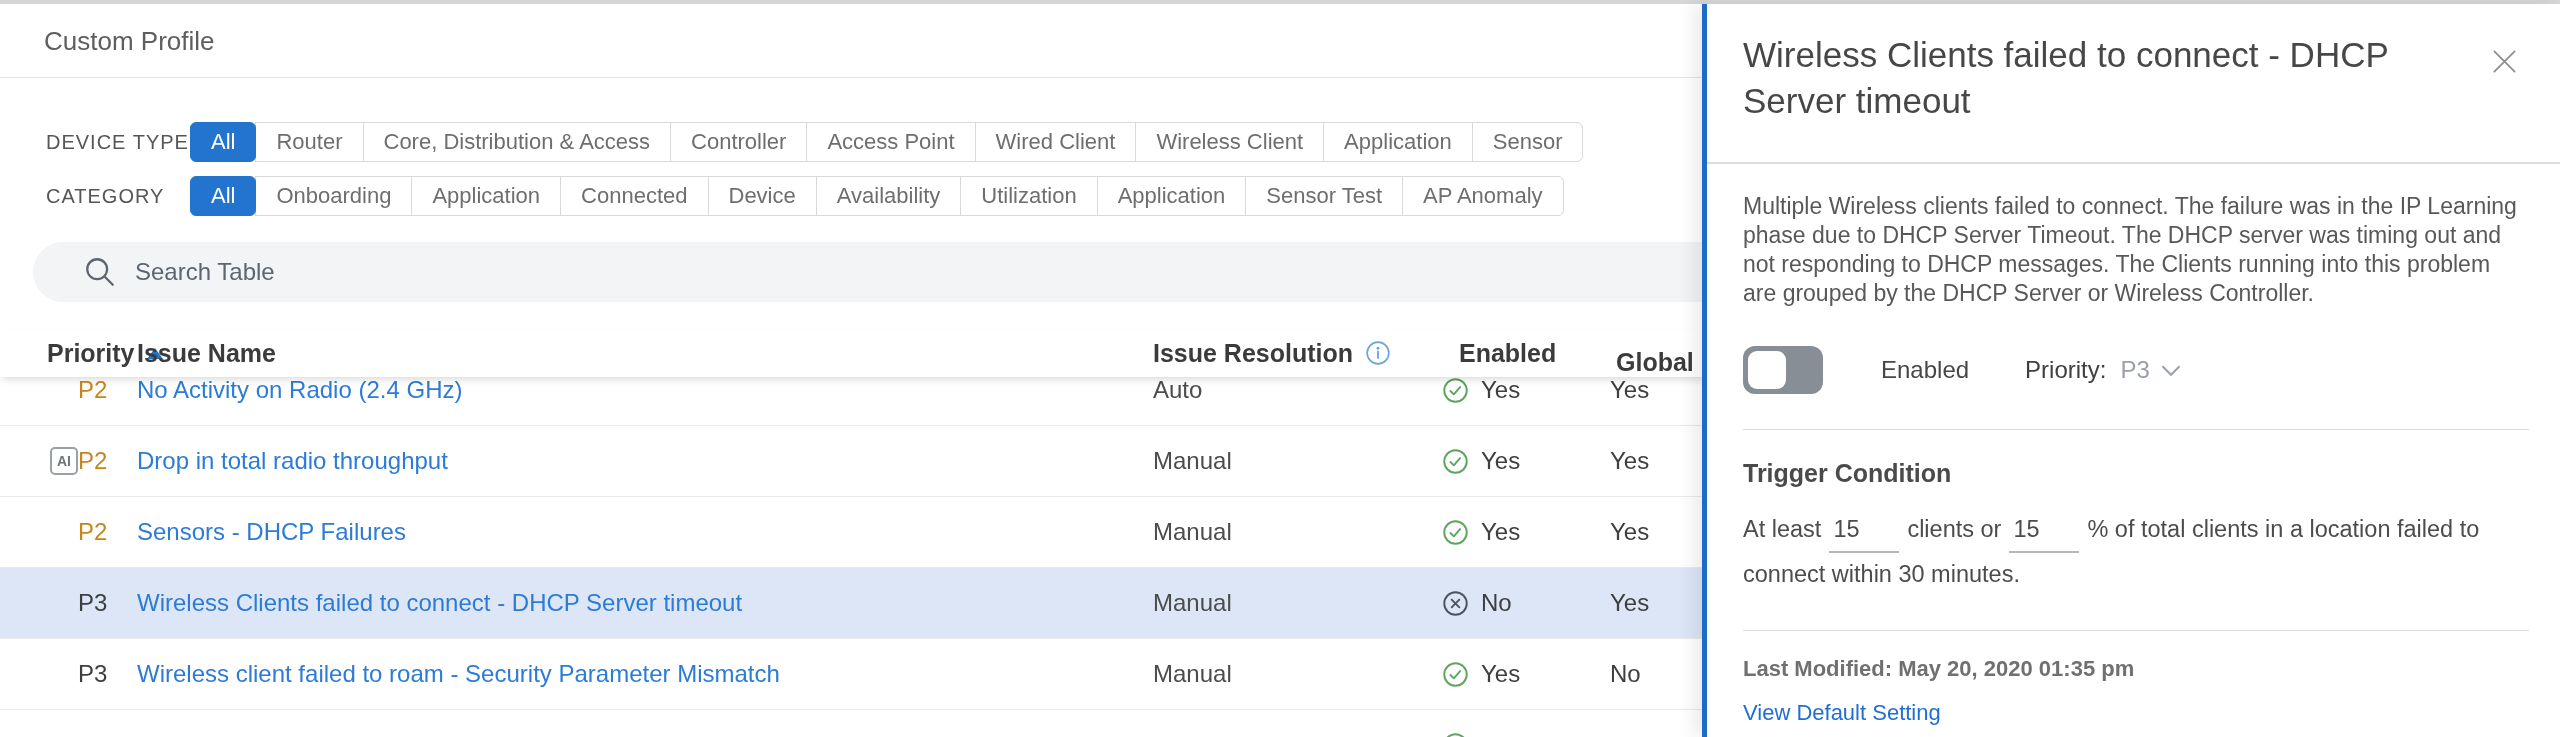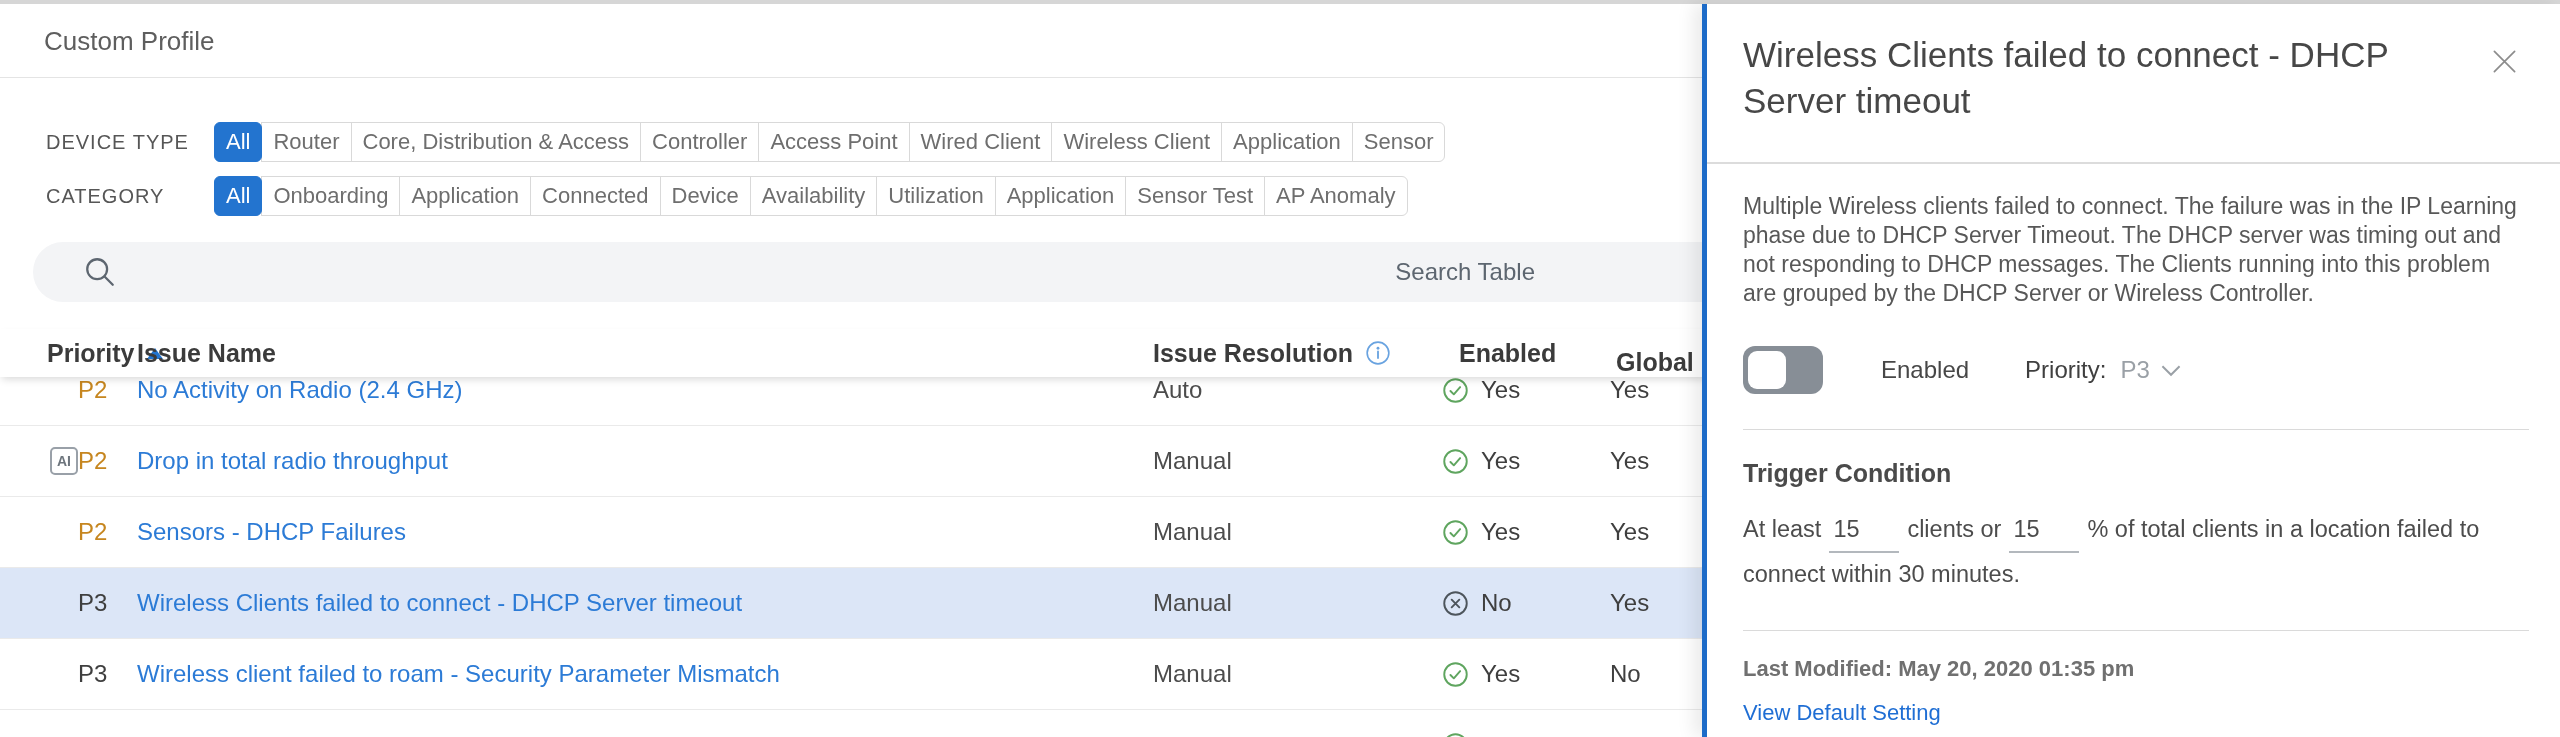--- a/index.html
+++ b/index.html
@@ -7,37 +7,37 @@
         font-family:"Liberation Sans",sans-serif;-webkit-font-smoothing:antialiased;}
   .top-strip{position:absolute;top:0;left:0;width:2560px;height:4px;background:#d6d6d6;}
 
   
   .tabs{position:absolute;top:26px;left:44px;display:flex;gap:60px;z-index:2;}
   .tab{font-size:26px;color:#5e5e5e;padding-bottom:12px;cursor:pointer;}
   .tab.active{color:#1b1b1b;font-weight:500;border-bottom:8px solid #2374cf;}
   .tabs-divider{position:absolute;top:77px;left:0;width:2560px;height:1px;background:#e4e4e4;}
 
   
-  .filter-row{position:absolute;left:46px;display:flex;align-items:center;gap:24px;}
+  .filter-row{position:absolute;left:46px;display:flex;align-items:center;}
   .filter-row.device{top:122px;}
   .filter-row.category{top:176px;}
   .filter-label{width:144px;font-size:20px;letter-spacing:1px;color:#565656;font-weight:500;}
   .seg-group{display:flex;}
-  .seg-btn{height:40px;display:flex;align-items:center;padding:0 11px;border:1px solid #d9d9d9;
+  .seg-btn{height:40px;display:flex;align-items:center;padding:0 20px;border:1px solid #d9d9d9;
            margin-left:-1px;background:#fff;color:#6e6e6e;font-size:22px;cursor:pointer;white-space:nowrap;box-sizing:border-box;}
   .seg-btn:first-child{border-radius:6px 0 0 6px;margin-left:0;}
   .seg-btn:last-child{border-radius:0 6px 6px 0;}
   .seg-btn.selected{background:#2374cf;border-color:#2374cf;color:#fff;border-radius:6px;position:relative;z-index:1;}
 
   
   .search-bar{position:absolute;top:242px;left:33px;width:1669px;height:60px;background:#f3f4f6;
               border-radius:30px 0 0 30px;display:flex;align-items:center;}
   .search-icon{margin-left:50px;display:flex;}
   .search-input{border:none;outline:none;background:transparent;font-size:24px;color:#444;
-                margin-left:16px;width:1400px;font-family:inherit;text-align:right;}
+                margin-left:16px;width:1400px;font-family:inherit;}
   .search-input::placeholder{color:#5d6670;opacity:1;}
 
   
   .thead{position:absolute;top:329px;left:0;width:1702px;height:48px;background:#fff;z-index:3;
          box-shadow:0 4px 8px -2px rgba(0,0,0,0.16);font-size:25px;font-weight:700;color:#3b3b3b;padding-left:8px;}
   .th{position:absolute;top:0;height:48px;display:flex;align-items:center;}
   .th-priority{left:47px;}
   .th-name{left:137px;}
   .th-res{left:1153px;}
   .th-enabled{left:1459px;}

